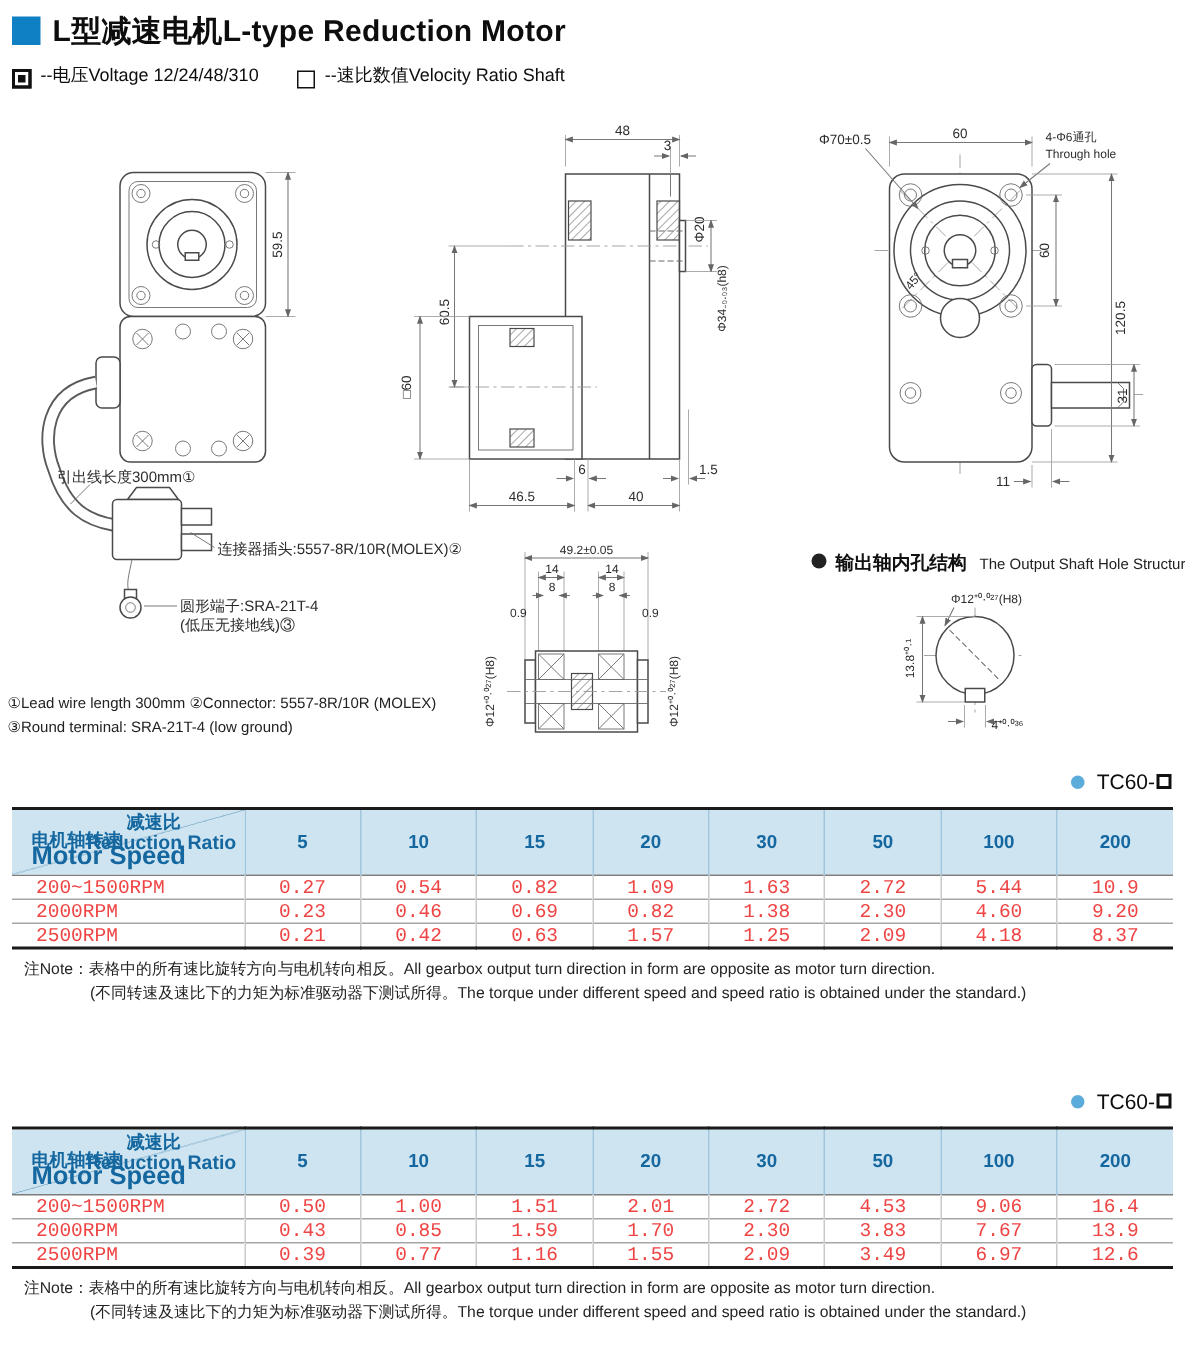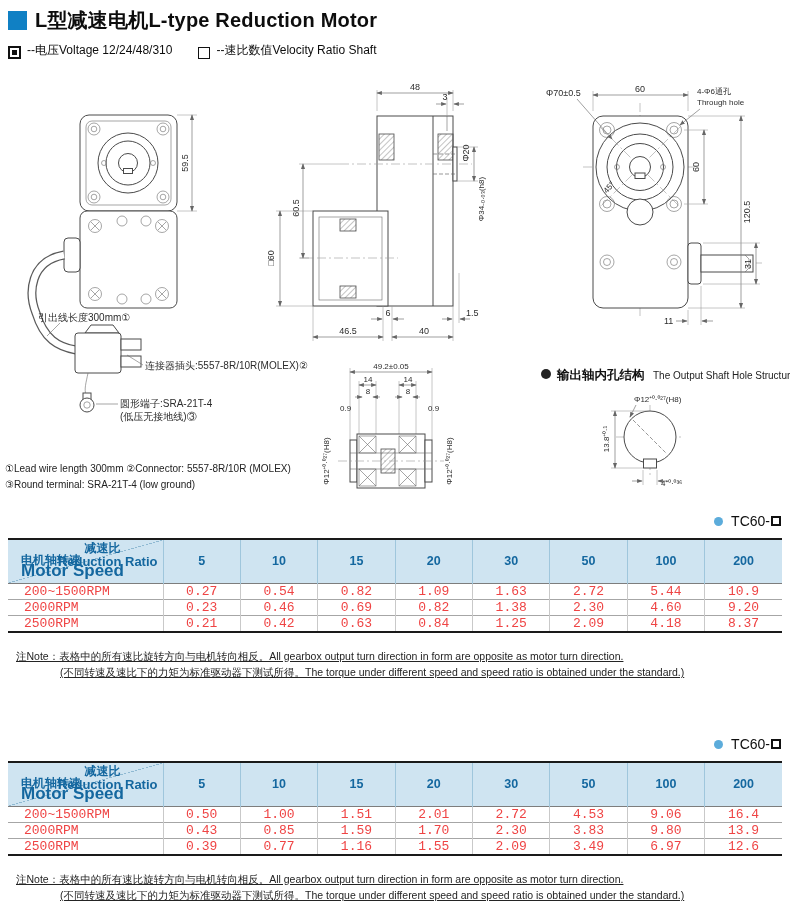--- a/index.html
+++ b/index.html
@@ -47,21 +47,21 @@
   col.c0 { width:155px; }
   thead th.corner span { position:absolute; line-height:1.1; white-space:nowrap; }
   .cr-zh { top:2px; right:42px; font-size:12px;margin-left:32px; }
   .cr-en { top:15px; right:5px; font-size:13px; }
   .cs-zh { bottom:15px; left:13px; font-size:12px;font-family:Liberation Serif, serif; }
   .cs-en { bottom:2px; left:13px; font-size:17px; }
   tbody td { height:15.5px; padding:0; text-align:center; font-size:13px; color:#ef4444;
     border-left:1px solid #c9c9c9; border-top:1px solid #a6a6a6;font-family:Liberation Mono, monospace; }
   tbody tr:first-child td { border-top:1px solid #7d7d7d; }
   tbody td.speed { text-align:left; padding-left:16px; border-left:none; }
-  .note { font-size:10.5px; color:#242424; line-height:1.55; margin-top:15px; padding-left:8px;text-decoration:underline; }
+  .note { font-size:10.5px; color:#242424; line-height:1.55; margin-top:5px; padding-left:8px; }
   .note .n2 { padding-left:44px; }
 </style>
 </head>
 <body>
 
 <div class="page">
 
   <div class="hdr">
     <div class="title-row">
       <span class="blue-sq"></span>
@@ -396,21 +396,21 @@
             <td>1.38</td>
             <td>2.30</td>
             <td>4.60</td>
             <td>9.20</td>
           </tr>
           <tr>
             <td class="speed">2500RPM</td>
             <td>0.21</td>
             <td>0.42</td>
             <td>0.63</td>
-            <td>0.84</td>
+            <td>1.57</td>
             <td>1.25</td>
             <td>2.09</td>
             <td>4.18</td>
             <td>8.37</td>
           </tr>
         </tbody>
     </table>
     <div class="note">
       <div class="n1">注Note：表格中的所有速比旋转方向与电机转向相反。All gearbox output turn direction in form are opposite as motor turn direction.</div>
       <div class="n2">(不同转速及速比下的力矩为标准驱动器下测试所得。The torque under different speed and speed ratio is obtained under the standard.)</div>
@@ -458,21 +458,21 @@
             <td>16.4</td>
           </tr>
           <tr>
             <td class="speed">2000RPM</td>
             <td>0.43</td>
             <td>0.85</td>
             <td>1.59</td>
             <td>1.70</td>
             <td>2.30</td>
             <td>3.83</td>
-            <td>9.80</td>
+            <td>7.67</td>
             <td>13.9</td>
           </tr>
           <tr>
             <td class="speed">2500RPM</td>
             <td>0.39</td>
             <td>0.77</td>
             <td>1.16</td>
             <td>1.55</td>
             <td>2.09</td>
             <td>3.49</td>

